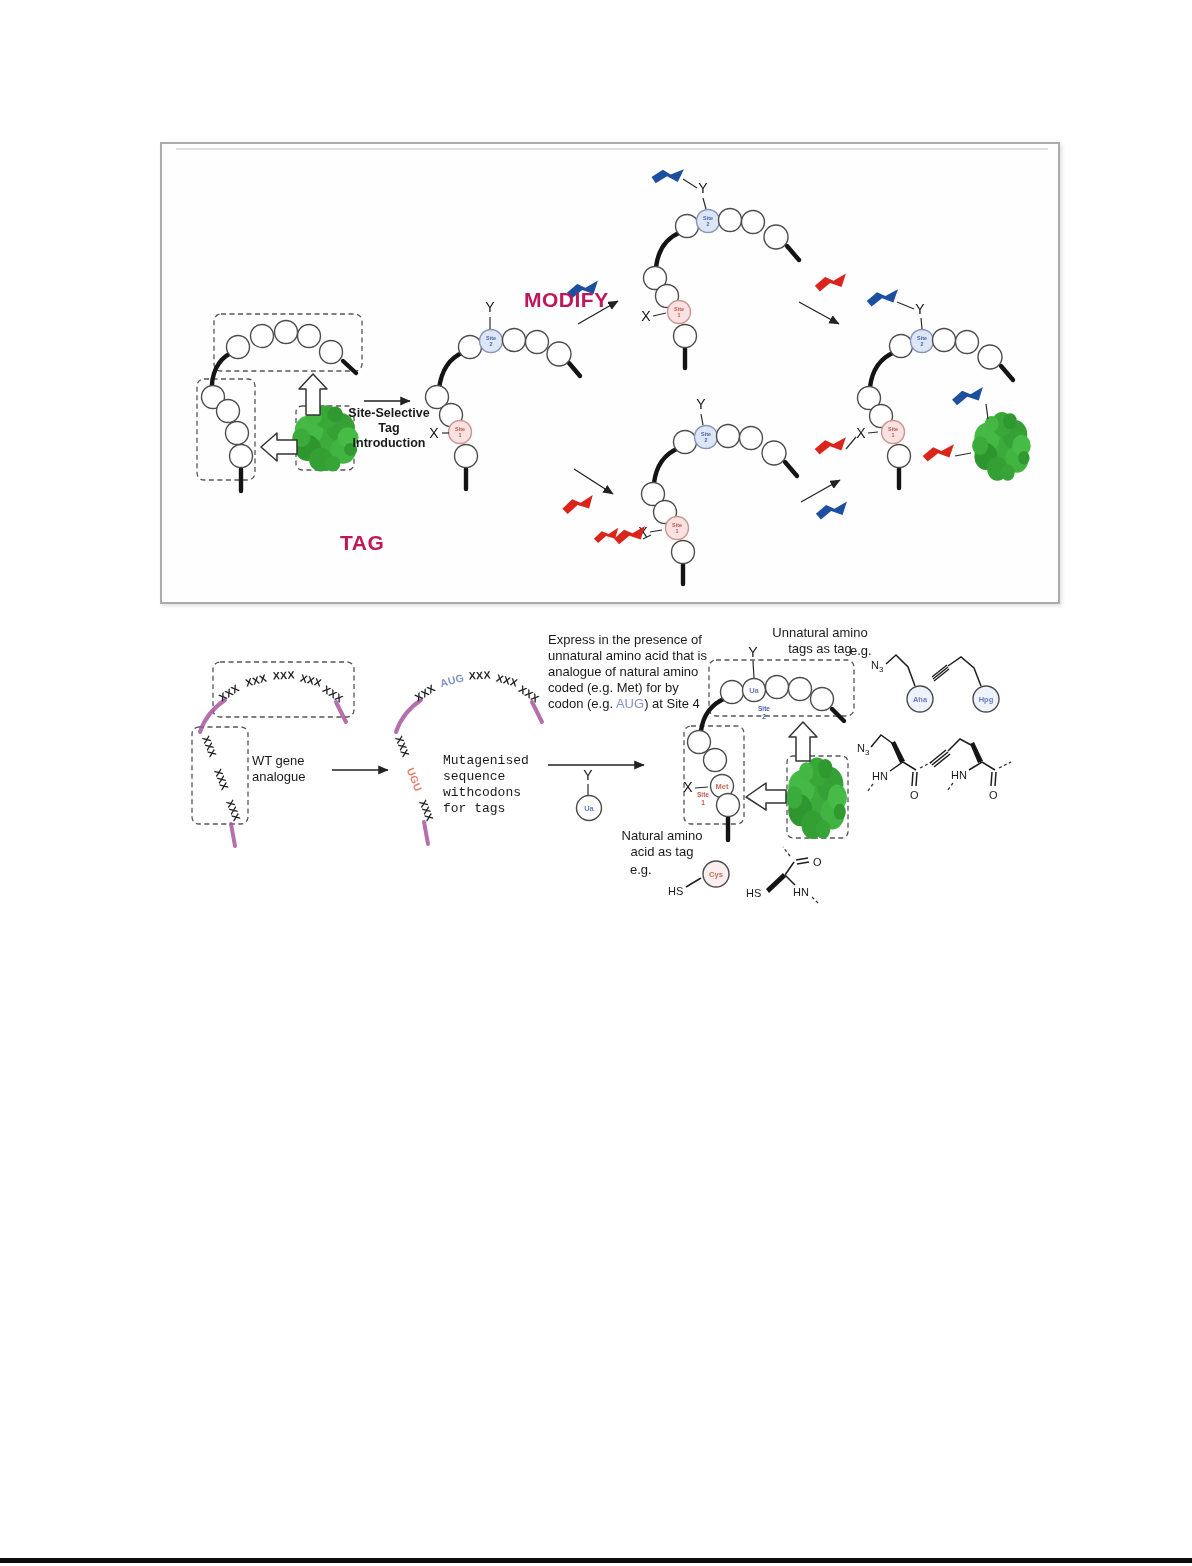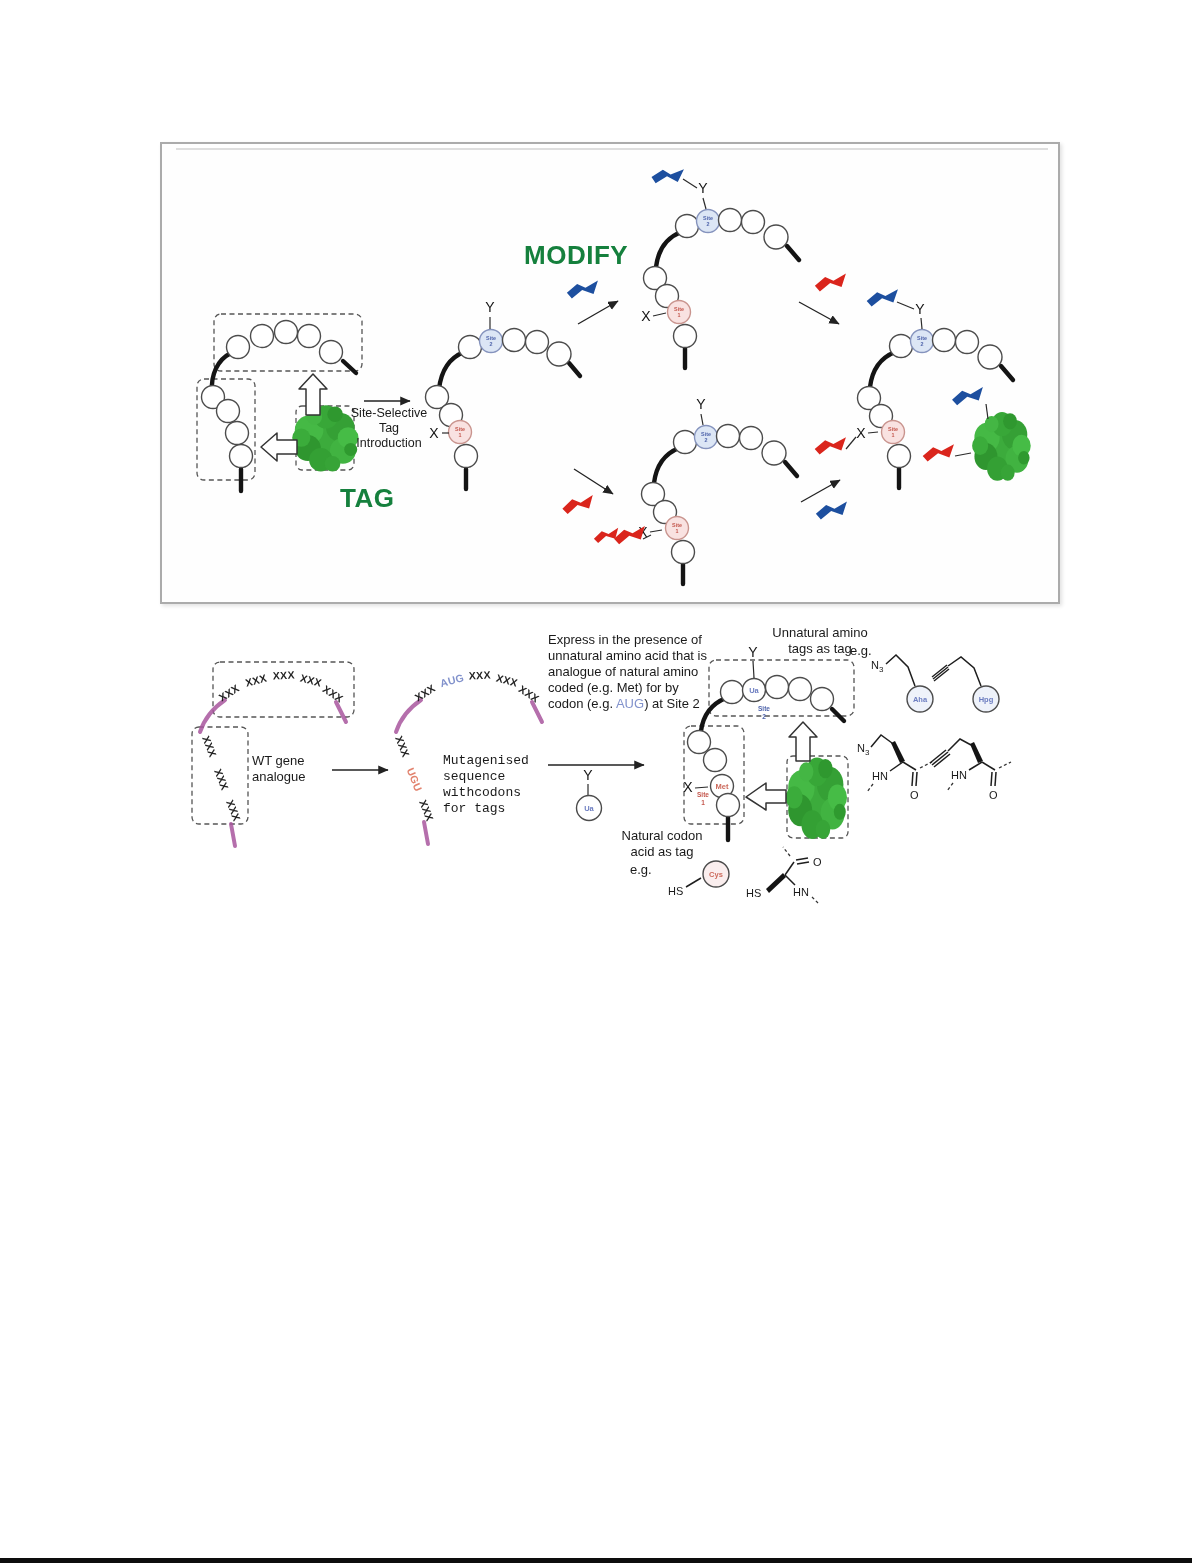--- a/index.html
+++ b/index.html
@@ -4,24 +4,24 @@
 <style>
   html,body{margin:0;padding:0;background:#fff;}
   .page{position:relative;width:1192px;height:1566px;background:#ffffff;
         font-family:"Liberation Sans",sans-serif;overflow:hidden;}
   .panel{position:absolute;left:160px;top:142px;width:896px;height:458px;
          border:2px solid #ababab;background:#fefefe;box-shadow:2px 2px 4px rgba(0,0,0,.12);}
   .panel-inner-line{position:absolute;left:14px;right:10px;top:4px;height:2px;
          background:rgba(110,110,110,.22);}
   .art{position:absolute;left:0;top:0;z-index:2;}
   .txt{position:absolute;z-index:3;color:#1a1a1a;}
-  .big{font-weight:bold;font-size:26px;letter-spacing:.5px;color:#15803d;}
+  .big{font-weight:bold;font-size:21px;letter-spacing:.5px;color:#be185d;margin-top:48px;}
   .small{font-size:13px;line-height:1.24;}
   .center{text-align:center;}
-  .intro{font-size:12.5px;line-height:1.2;}
+  .intro{font-size:12.5px;line-height:1.2;font-weight:bold;}
   .codon-blue{color:#8292cc;}
   .bottom-rule{position:absolute;left:0;top:1558px;width:1192px;height:5px;background:#0d0d0d;z-index:4;}
 
   
   .c   {fill:#ffffff;stroke:#4c4c4c;stroke-width:1.4;}
   .c2  {fill:var(--site2-fill,#dce6f5);stroke:#8593bd;stroke-width:1.4;}
   .c1  {fill:var(--site1-fill,#f9e2e1);stroke:#c9948e;stroke-width:1.4;}
   .cres{fill:#eef2fa;stroke:#4c4c4c;stroke-width:1.4;}
   .cresr{fill:#faeeee;stroke:#4c4c4c;stroke-width:1.4;}
   .chain{stroke:#141414;stroke-width:4.4;fill:none;stroke-linecap:round;}
@@ -347,22 +347,22 @@
     </g>
   </svg>
 
   <div class="txt big" style="left:524px;top:240px;">MODIFY</div>
   <div class="txt big" style="left:340px;top:483px;">TAG</div>
   <div class="txt intro center" style="left:347px;top:406px;width:84px;">Site-Selective Tag Introduction</div>
 
   <div class="txt small" style="left:252px;top:753px;width:80px;">WT gene analogue</div>
   <div class="txt small" style="left:443px;top:753px;width:102px;font-family:Liberation Mono, monospace;">Mutagenised sequence withcodons for tags</div>
 
-  <div class="txt small" style="left:548px;top:632px;width:164px;"><span>Express in the presence of unnatural amino acid that is analogue of natural amino coded (e.g. Met) for by codon (e.g. </span><span class="codon-blue">AUG</span><span>) at Site 2</span></div>
+  <div class="txt small" style="left:548px;top:632px;width:164px;"><span>Express in the presence of unnatural amino acid that is analogue of natural amino coded (e.g. Met) for by codon (e.g. </span><span class="codon-blue">AUG</span><span>) at Site 4</span></div>
 
   <div class="txt small center" style="left:766px;top:625px;width:108px;">Unnatural amino tags as tag</div>
   <div class="txt small" style="left:850px;top:643px;">e.g.</div>
 
-  <div class="txt small center" style="left:615px;top:828px;width:94px;">Natural codon acid as tag</div>
+  <div class="txt small center" style="left:615px;top:828px;width:94px;">Natural amino acid as tag</div>
   <div class="txt small" style="left:630px;top:862px;">e.g.</div>
 
   <div class="bottom-rule"></div>
 </div>
 
 </body></html>

